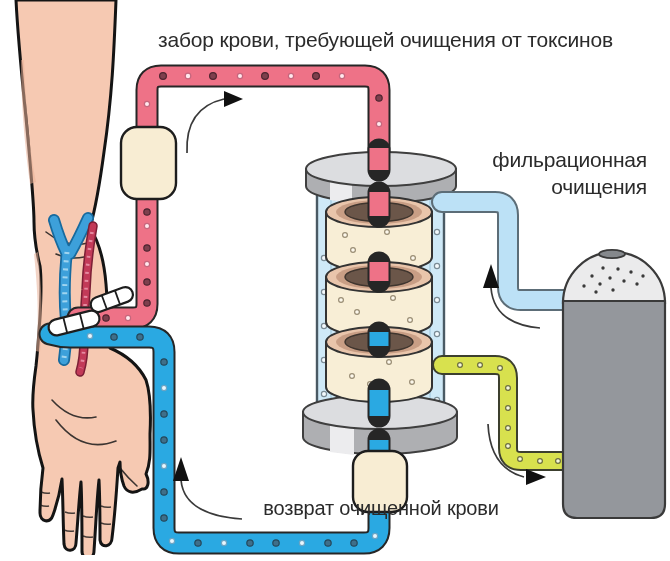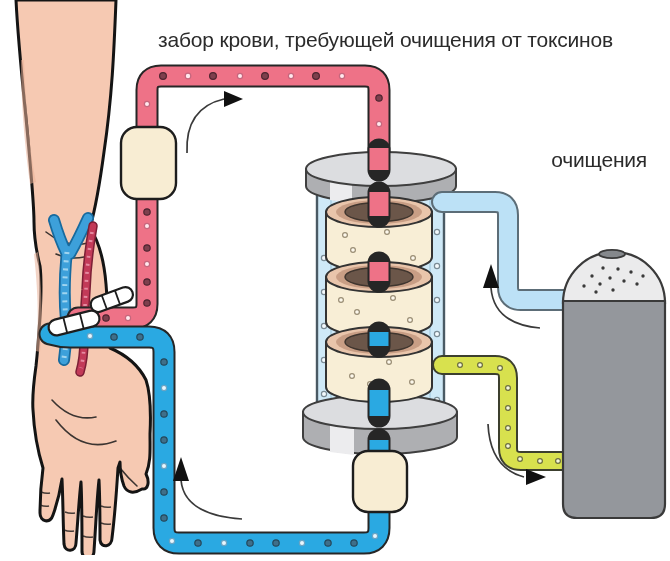--- a/index.html
+++ b/index.html
@@ -275,15 +275,17 @@
     </g>
     <g>
       <path d="M242,519 Q184,515 181,480"></path>
       <path d="M173,481 L189,481 L181,457 Z" fill="#111" stroke="none"></path>
     </g>
   </g>
 </svg>
 
   <div class="label top">забор крови, требующей очищения от токсинов</div>
   <div class="label right">
+    <span style="display:block">фильрационная</span>
     <span style="display:block">очищения</span>
   </div>
+  <div class="label bottom">возврат очищенной крови</div>
 </div>
 
 </body></html>

